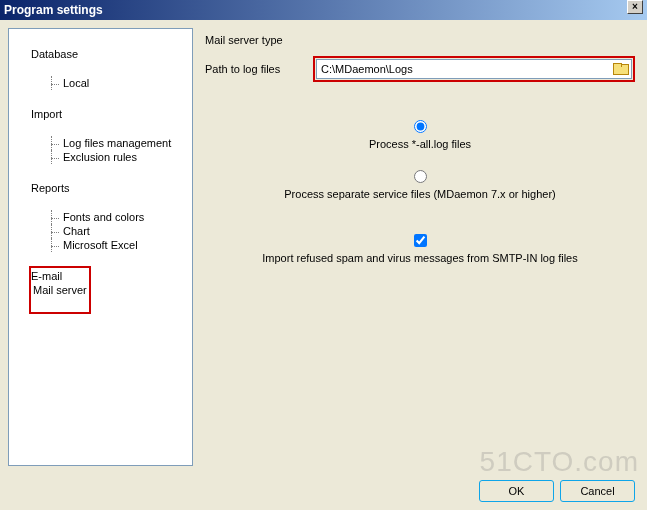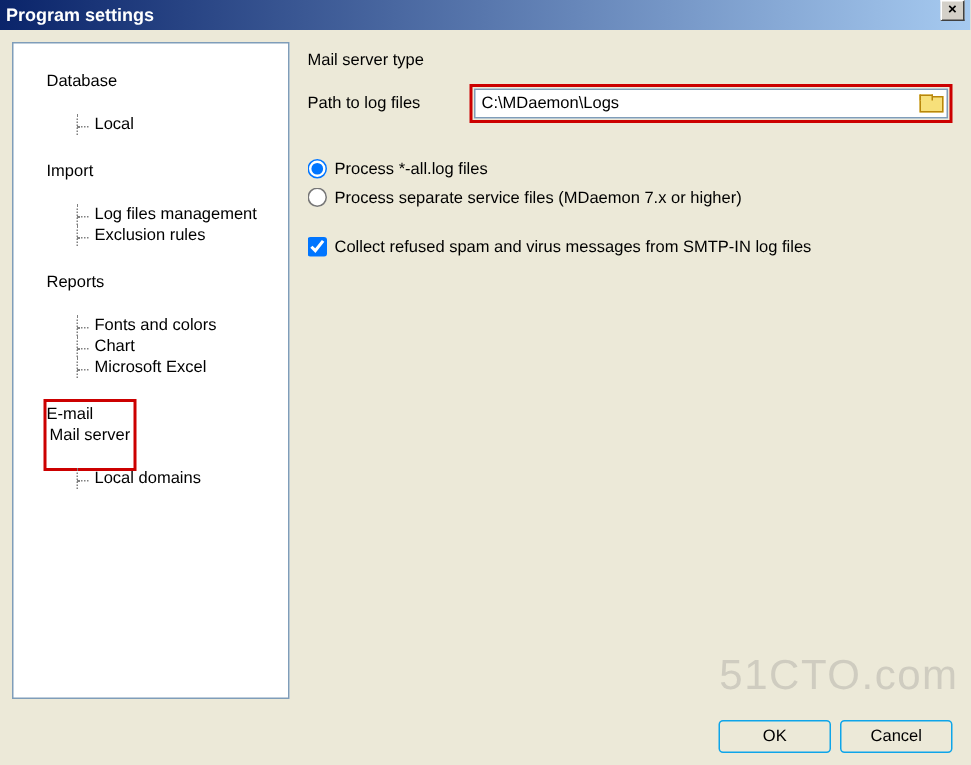--- a/index.html
+++ b/index.html
@@ -159,42 +159,43 @@
   position: absolute;
   left: 0; top: 0;
   width: 7px; height: 3px;
   background: #f7e07a;
   border: 1px solid #b8860b;
   border-bottom: none;
 }
 .radio-row, .check-row {
   display: flex;
   align-items: center;
-  margin: 6px 0 6px 0;
+  margin: 20px 0 6px 0;
   gap: 5px;
+  flex-direction: column;
 }
 .radio-row input, .check-row input { margin: 0; }
 .spacer { height: 8px; }
 .btn-row {
   display: flex;
   justify-content: flex-end;
   gap: 6px;
   padding: 6px 4px 0 0;
 }
 .btn {
   width: 75px; height: 22px;
   background: #ece9d8;
   border: 1px solid #0ea5e9;
   border-radius: 3px;
   cursor: pointer;
   font-size: 11px;
 }
 .watermark {
   position: absolute;
-  right: 8px; bottom: 44px;
+  right: 8px; bottom: 32px;
   font-size: 28px;
   color: rgba(120,120,120,0.25);
   font-family: Arial;
   letter-spacing: 1px;
   pointer-events: none;
 }
 </style>
 </head>
 <body>
 
@@ -221,23 +222,20 @@
           </li>
           <li><span class="label">Reports</span>
             <ul>
               <li><span class="label">Fonts and colors</span></li>
               <li><span class="label">Chart</span></li>
               <li><span class="label">Microsoft Excel</span></li>
             </ul>
           </li>
           <li><span class="label">E-mail</span></li>
           <li><span class="highlighted">Mail server</span>
-            <ul>
-                <li><span class="label">Local domains</span></li>
-              </ul>
           </li>
         </ul>
       </div>
     </div>
 
     <div class="right-panel">
       <div class="form-row">
         <div class="form-label">Mail server type</div>
       </div>
 
@@ -259,21 +257,21 @@
       </div>
       <div class="radio-row">
         <input type="radio" name="proc" style="">
         <span>Process separate service files (MDaemon 7.x or higher)</span>
       </div>
 
       <div class="spacer"></div>
 
       <div class="check-row">
         <input type="checkbox" checked="" style="">
-        <span>Collect refused spam and virus messages from SMTP-IN log files</span>
+        <span>Import refused spam and virus messages from SMTP-IN log files</span>
       </div>
     </div>
   </div>
 
   <div class="btn-row">
     <button class="btn">OK</button>
     <button class="btn">Cancel</button>
   </div>
 </div>
 

